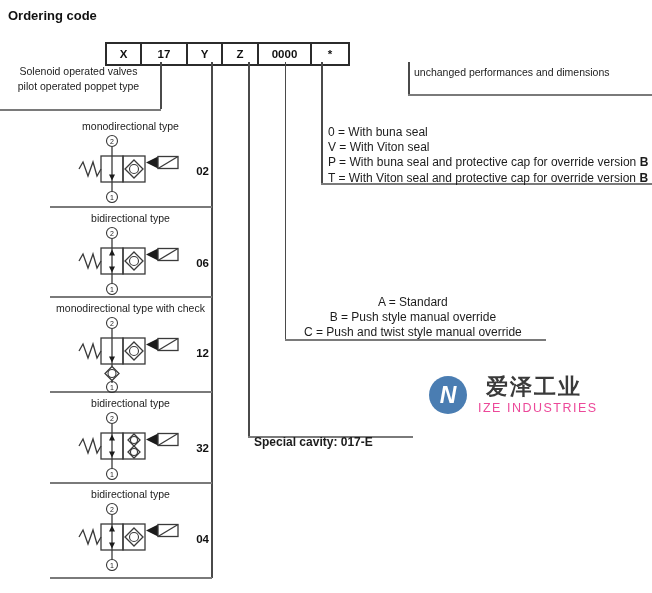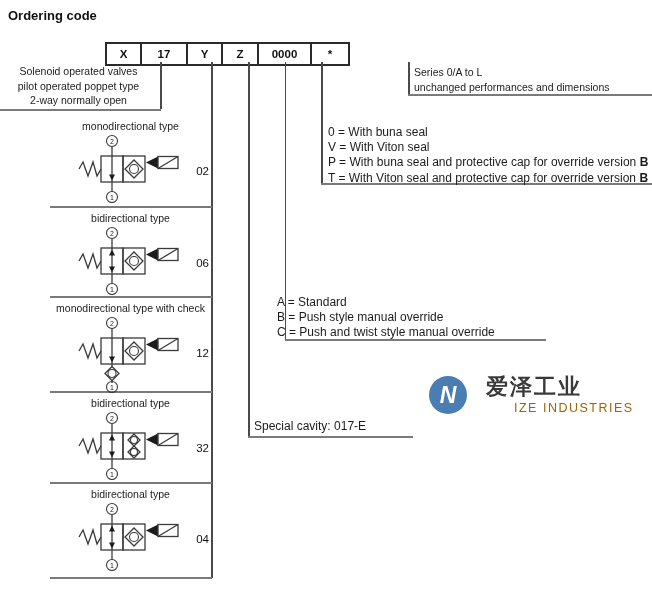--- a/index.html
+++ b/index.html
@@ -21,32 +21,32 @@
   .note{position:absolute;font-size:12px;line-height:15.2px;color:#1c1c1c;white-space:nowrap;}
   .note b{font-weight:bold;}
   .desc-block{position:absolute;left:0;top:64px;width:157px;text-align:center;
               font-size:10.5px;line-height:14.6px;color:#1c1c1c;}
   .series-block{position:absolute;left:414px;top:65px;font-size:10.5px;line-height:14.5px;}
 
   
   .valve-col{position:absolute;left:50px;top:115px;width:161px;height:463px;}
   .valve-sec{position:absolute;left:0;width:161px;}
   .valve-label{position:absolute;left:0;top:5px;width:100%;text-align:center;font-size:10.5px;color:#1c1c1c;}
-  .valve-code{position:absolute;right:2px;top:50px;font-size:11.5px;font-weight:normal;color:#111;}
+  .valve-code{position:absolute;right:2px;top:50px;font-size:11.5px;font-weight:bold;color:#111;}
   .valve-svg{position:absolute;left:16px;top:18px;}
   .sym line,.sym polyline,.sym rect,.sym path{stroke:#3a3a3a;stroke-width:1.3;fill:none;}
   .sym circle{stroke:#3a3a3a;stroke-width:1.1;fill:none;}
   .sym polygon.arrow,.sym polygon.coil{fill:#1c1c1c;stroke:none;}
   .sym polygon.diam{fill:none;stroke:#3a3a3a;stroke-width:1.3;}
   .sym text{stroke:none;fill:#222;font-size:7px;font-family:"Liberation Sans",sans-serif;text-anchor:middle;}
 
   
   .logo{position:absolute;left:427px;top:374px;display:flex;align-items:center;gap:9px;}
   .logo-cn{font-size:22px;font-weight:bold;color:#3a3a3a;letter-spacing:2px;line-height:22px;margin-left:8px;}
-  .logo-en{font-size:12.5px;color:#a16207;letter-spacing:1.5px;margin-top:3px;margin-left:36px;}
+  .logo-en{font-size:12.5px;color:#ec4899;letter-spacing:1.5px;margin-top:3px;}
 </style>
 </head>
 <body>
 
 <div class="page">
 
   <div class="title">Ordering code</div>
 
   <div class="code-row" id="codeRow">
       <div class="code-cell" style="width: 35px;">X</div>
@@ -70,38 +70,36 @@
   <div class="hline" style="left:248px;top:436px;width:165px;"></div>
   <div class="hline" style="left:50px;top:206px;width:162px;"></div>
   <div class="hline" style="left:50px;top:296px;width:162px;"></div>
   <div class="hline" style="left:50px;top:391px;width:162px;"></div>
   <div class="hline" style="left:50px;top:482px;width:162px;"></div>
   <div class="hline" style="left:50px;top:577px;width:162px;"></div>
 
   <div class="desc-block" id="descBlock">
       <div>Solenoid operated valves</div>
       <div>pilot operated poppet type</div>
-      <div>2-way normally open</div>
     </div>
   <div class="series-block" id="seriesBlock">
-      <div>Series 0/A to L</div>
       <div>unchanged performances and dimensions</div>
     </div>
   <div class="note" id="sealBlock" style="left:328px;top:125px;">
       <div>0 = With buna seal</div>
       <div>V = With Viton seal</div>
       <div>P = With buna seal and protective cap for override version <b>B</b> and <b>C</b></div>
       <div>T = With Viton seal and protective cap for override version <b>B</b> and <b>C</b></div>
     </div>
-  <div class="note" id="overrideBlock" style="left:277px;top:295px;">
+  <div class="note" id="overrideBlock" style="left:304px;top:295px;text-align:center;">
       <div>A = Standard</div>
       <div>B = Push style manual override</div>
       <div>C = Push and twist style manual override</div>
     </div>
-  <div class="note" style="left:254px;top:419px;">
+  <div class="note" style="left:254px;top:435px;font-weight:bold;">
     <span>Special cavity: 017-E</span>
   </div>
 
   <div class="valve-col" id="valveCol">
       <div class="valve-sec" style="top: 0px; height: 92px;">
         <div class="valve-label">monodirectional type</div>
         <div class="valve-svg"><svg class="sym valve-svg-el" width="120" height="70" viewBox="0 0 120 70">
             <circle cx="46" cy="8" r="5.5"></circle>
             <text x="46" y="10.6">2</text>
             <line x1="46" y1="13.5" x2="46" y2="23"></line>

